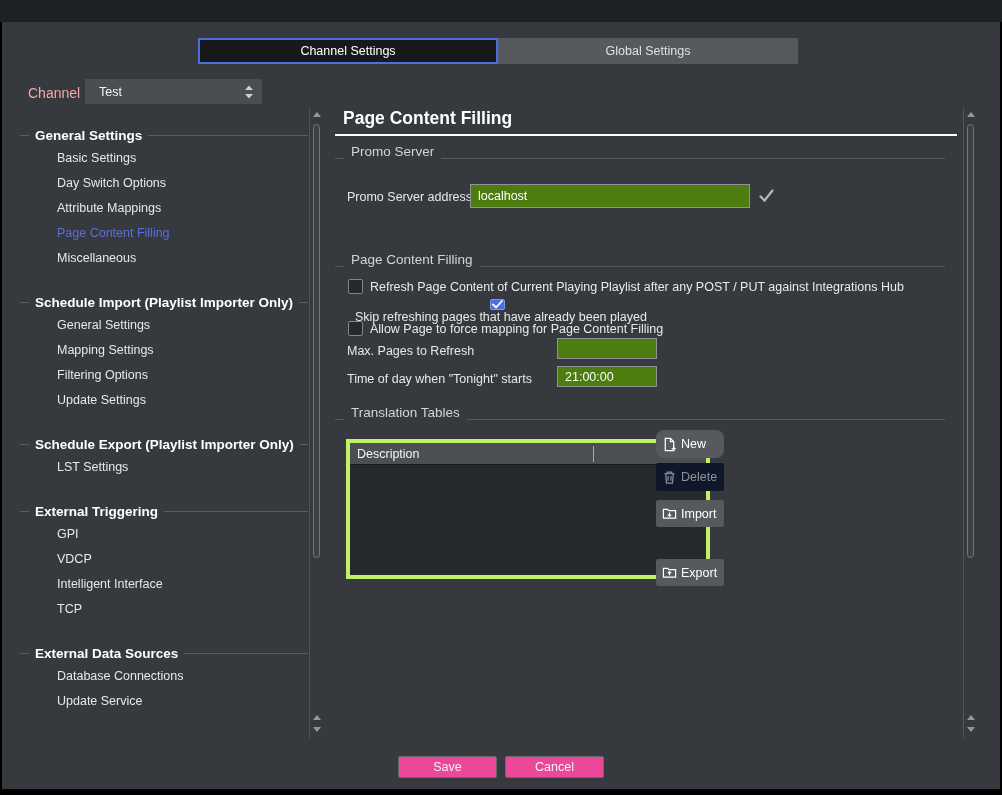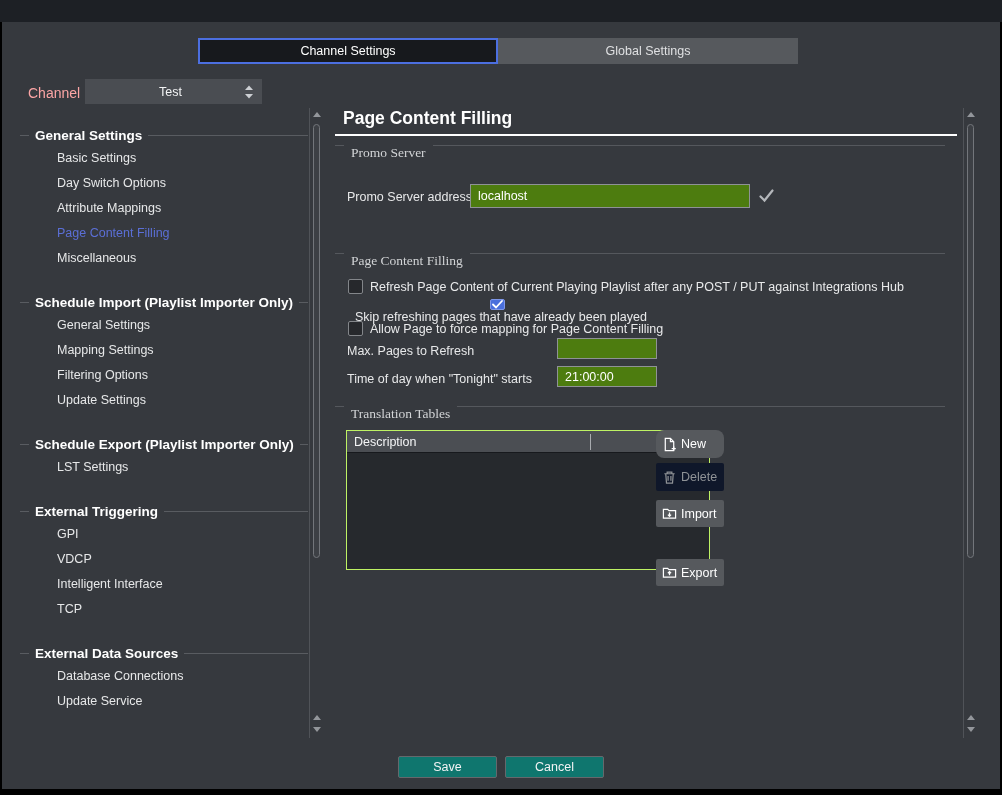--- a/index.html
+++ b/index.html
@@ -20,21 +20,21 @@
          display:flex; align-items:center; justify-content:center;
          font-size:12.5px; cursor:default; }
   .tab-channel { left:198px; background:#56595d; color:#dfe0e2; }
   .tab-global  { left:498px; background:#56595d; color:#dfe0e2; }
   .tab.active  { background:#17191d; border:2px solid #4c6fe0; color:#ffffff; }
 
   
   .channel-label { position:absolute; left:28px; top:85px; font-size:14px; color:#fca5a5; }
   .dropdown { position:absolute; left:85px; top:79px; width:177px; height:25px;
               background:#4a4d52; display:flex; align-items:center; }
-  .dropdown .val { flex:1; text-align:center; font-size:12.5px; color:#f2f3f4; padding-left:14px; }
+  .dropdown .val { flex:1; text-align:left; font-size:12.5px; color:#f2f3f4; padding-left:14px; }
   .dropdown .dd-icon { width:14px; margin-right:6px; display:flex; flex-direction:column; align-items:center; gap:2px; }
 
   
   .sidebar { position:absolute; left:20px; top:125px; width:288px; }
   .nav-group + .nav-group { margin-top:22px; }
   .nav-header { display:flex; align-items:center; height:20px; }
   .nav-header .dash { width:9px; height:1px; background:#595c61; }
   .nav-header .nav-title { margin:0 6px; font-size:13.5px; font-weight:bold; color:#ffffff; white-space:nowrap; }
   .nav-header .rule { flex:1; height:1px; background:#595c61; }
   .nav-item { height:25px; display:flex; align-items:center; padding-left:37px;
@@ -48,21 +48,21 @@
   .arr.up   { border-bottom:5px solid #93969b; }
   .arr.down { border-top:5px solid #93969b; }
   .vscroll .thumb { position:absolute; left:3px; top:16px; width:7px; height:434px;
                     border:1px solid #73767b; border-radius:4px; background:rgba(255,255,255,0.04); }
 
   
   .main { position:absolute; left:335px; top:108px; width:622px; height:632px; }
   .main-title { position:absolute; left:8px; top:0; font-size:17.5px; font-weight:bold; color:#ffffff; }
   .title-rule { position:absolute; left:0; top:26px; width:622px; height:2px; background:#ffffff; }
 
-  .legend-row { position:absolute; left:0; width:610px; display:flex; align-items:flex-start; height:14px;font-family:Liberation Serif, serif; }
+  .legend-row { position:absolute; left:0; width:610px; display:flex; align-items:flex-end; height:14px; }
   .legend-row .dash { width:9px; height:1px; background:#55585d; }
   .legend-row .legend { margin:0 7px; font-size:13.5px; color:#d2d4d6; white-space:nowrap; }
   .legend-row .rule { flex:1; height:1px; background:#55585d; }
 
   .fld-label { position:absolute; font-size:12.5px; color:#e7e8e9; }
   input.txt { position:absolute; background:#4d7c0f; border:1px solid #8f9296; color:#ffffff;
               font-family:"Liberation Sans", sans-serif; font-size:12.5px; padding:0 7px; outline:none; }
   .addr-input { left:135px; top:76px; width:280px; height:24px; border-color:#a0a3a7; }
   .check-ok { position:absolute; left:423px; top:79px; width:17px; height:17px; }
 
@@ -70,37 +70,37 @@
   .checkbox { width:15px; height:15px; border:1px solid #83868a; background:#26282c;
               border-radius:2px; display:inline-flex; align-items:center; justify-content:center; }
   .checkbox svg { visibility:hidden; }
   .checkbox.checked { background:#4a6fdc; border-color:#7e97e8; }
   .checkbox.checked svg { visibility:visible; }
   .cb-label { margin-left:7px; font-size:12.5px; color:#e9eaeb; }
 
   .small-input { width:100px; height:21px; border-color:#7c7f84; }
 
   
-  .tt-table { position:absolute; left:11px; top:322px; width:364px; height:140px;
-              background:#26292d; border:1px solid #bef264; }
+  .tt-table { position:absolute; left:11px; top:331px; width:364px; height:140px;
+              background:#26292d; border:4px solid #bef264; }
   .tt-head { position:relative; height:22px; background:#4b4e53; border-bottom:1px solid #17191d;
              display:flex; align-items:center; }
   .tt-head .col-label { padding-left:7px; font-size:12.5px; color:#f4f5f6; }
   .tt-head .col-div { position:absolute; left:243px; top:3px; width:1px; height:16px; background:#a8abaf; }
 
   .tt-btn { position:absolute; left:321px; width:68px; height:28px; background:#56595d;
             color:#ffffff; border:none; border-radius:2px; font-size:12.5px;
             font-family:"Liberation Sans", sans-serif;
             display:flex; align-items:center; justify-content:flex-start; gap:4px; padding:0 6px; cursor:default; }
   .tt-btn svg { flex:none; }
   .tt-btn.disabled { background:#0f172a; color:#8f9296; }
   .tt-btn.disabled svg path { stroke:#8f9296; }
 
   
-  .footer-btn { position:absolute; top:756px; width:99px; height:22px; background:#0f766e;
+  .footer-btn { position:absolute; top:756px; width:99px; height:22px; background:#ec4899;
                 border:1px solid #65686c; border-radius:2px; color:#f2f3f4; font-size:12.5px;
                 font-family:"Liberation Sans", sans-serif; display:flex; align-items:center; justify-content:center; cursor:default; }
   .save-btn { left:398px; }
   .cancel-btn { left:505px; }
 </style>
 </head>
 <body>
 
 <div class="window">
   <div class="titlebar"></div>

